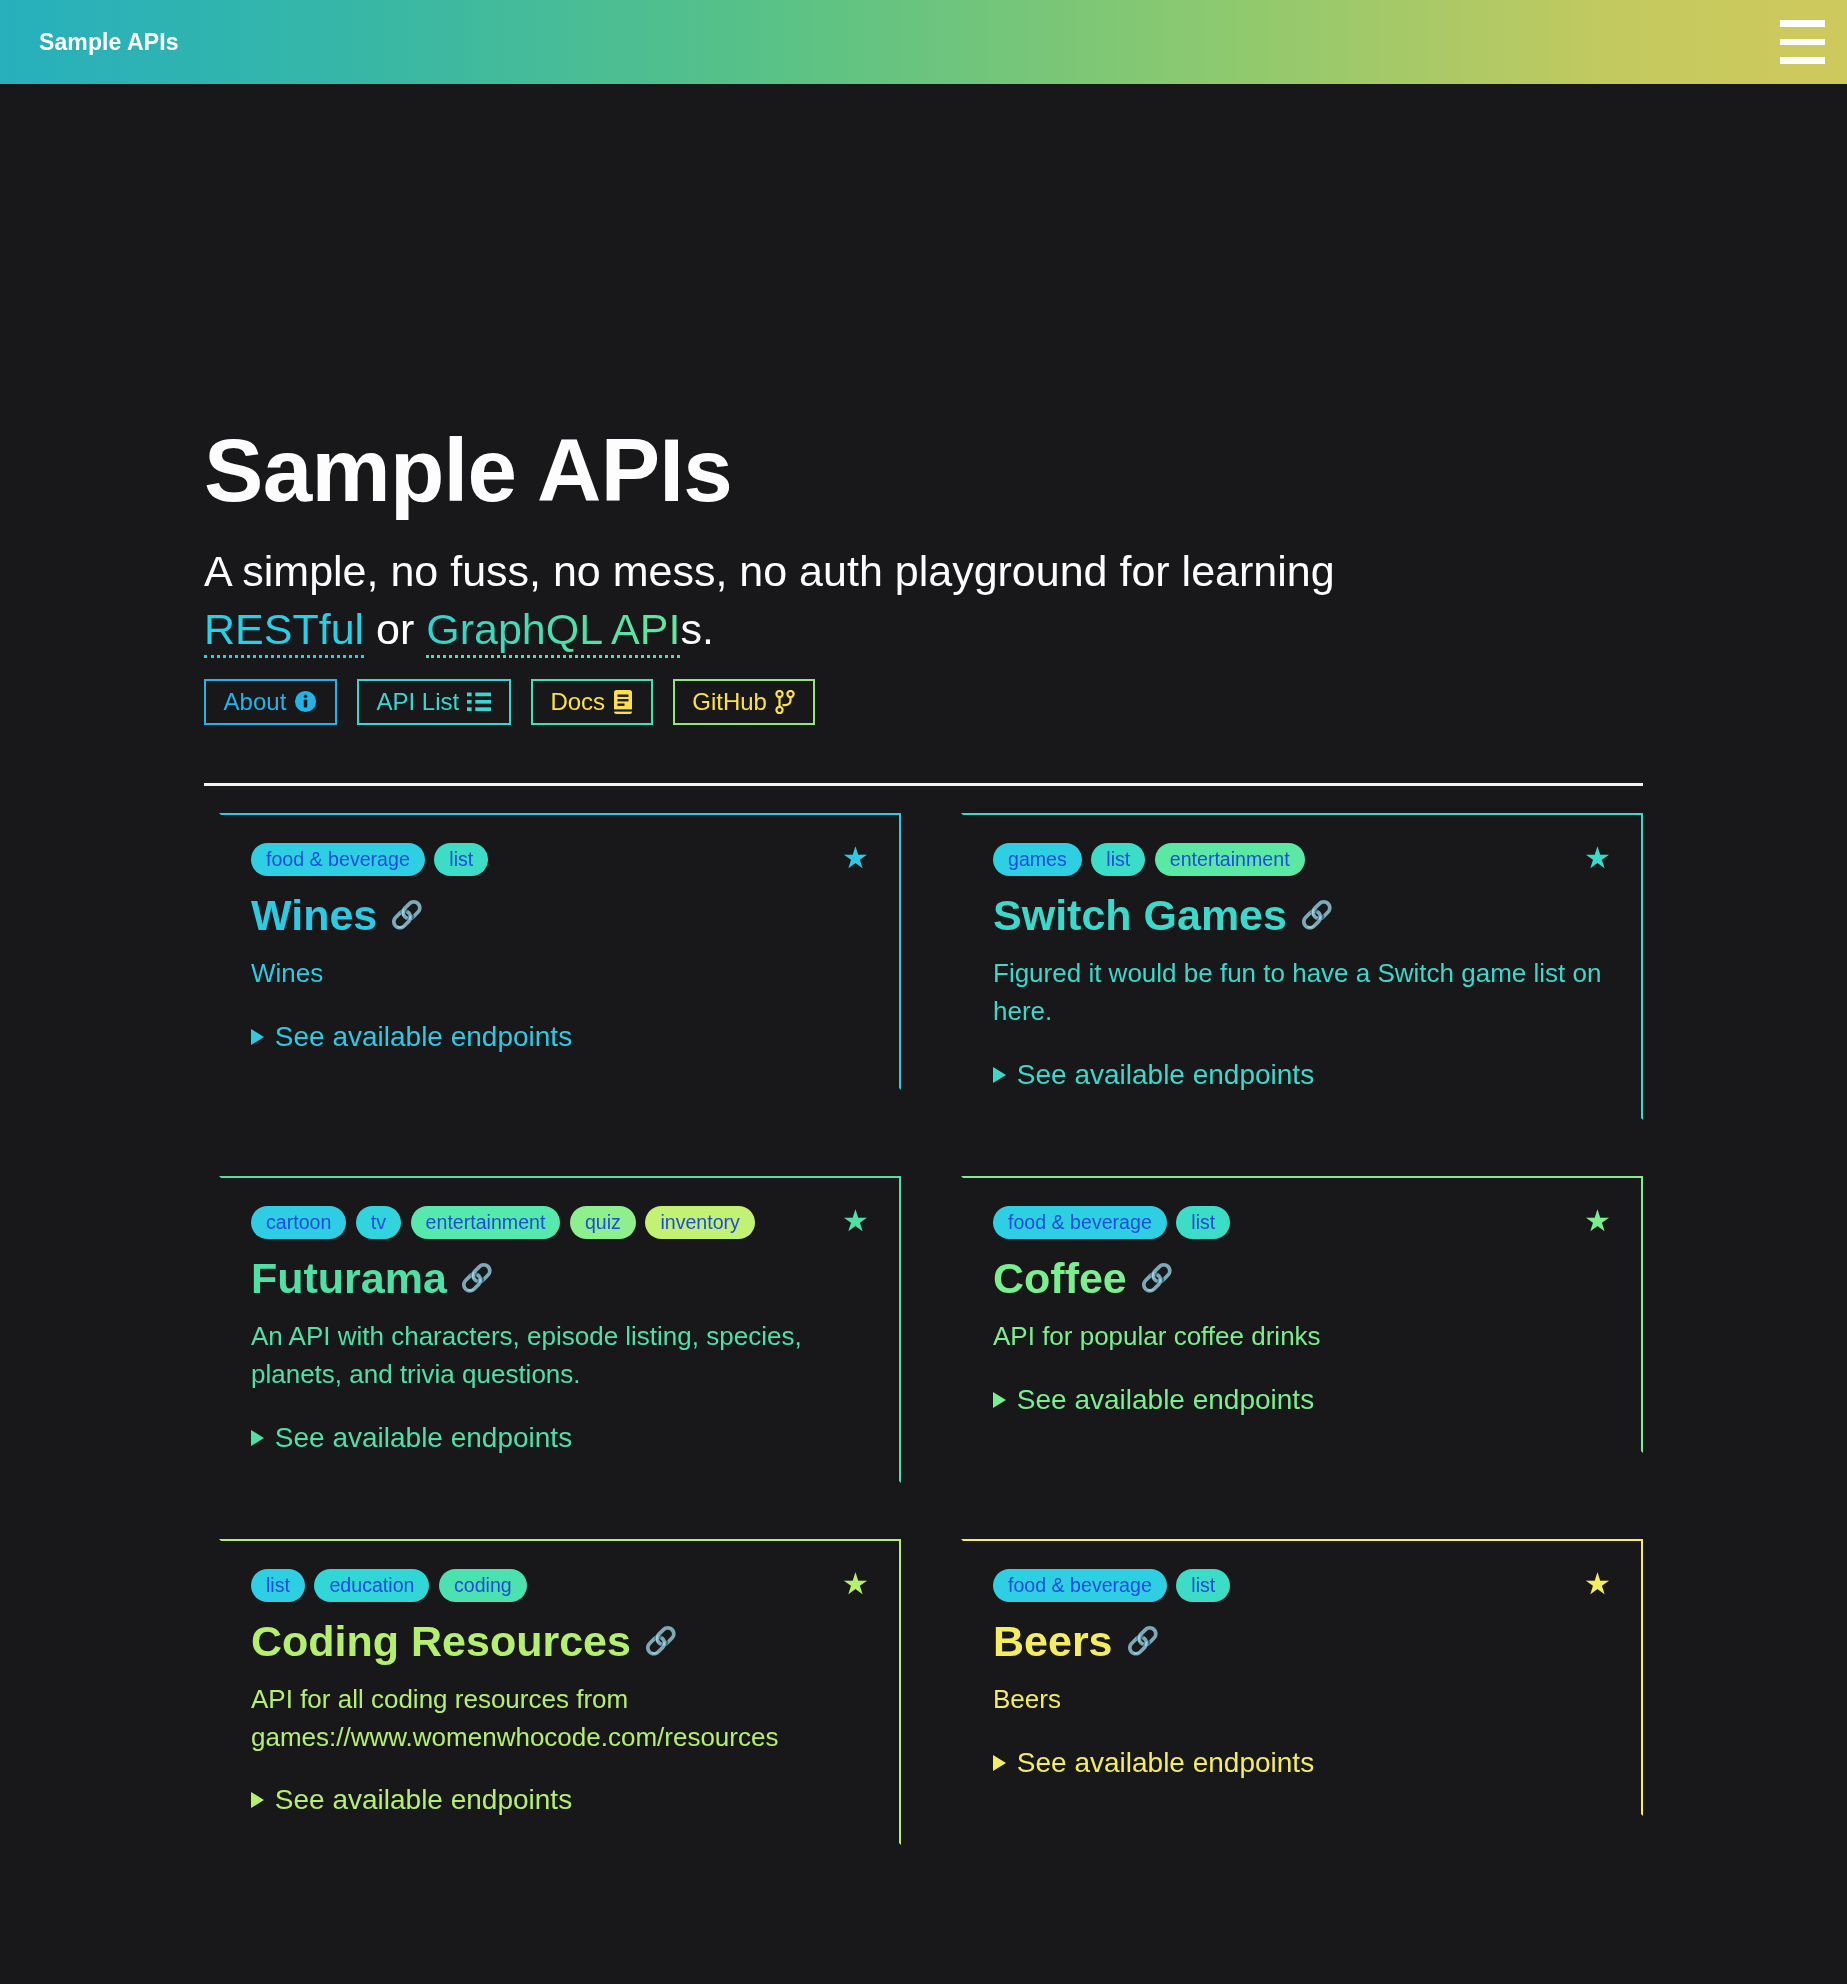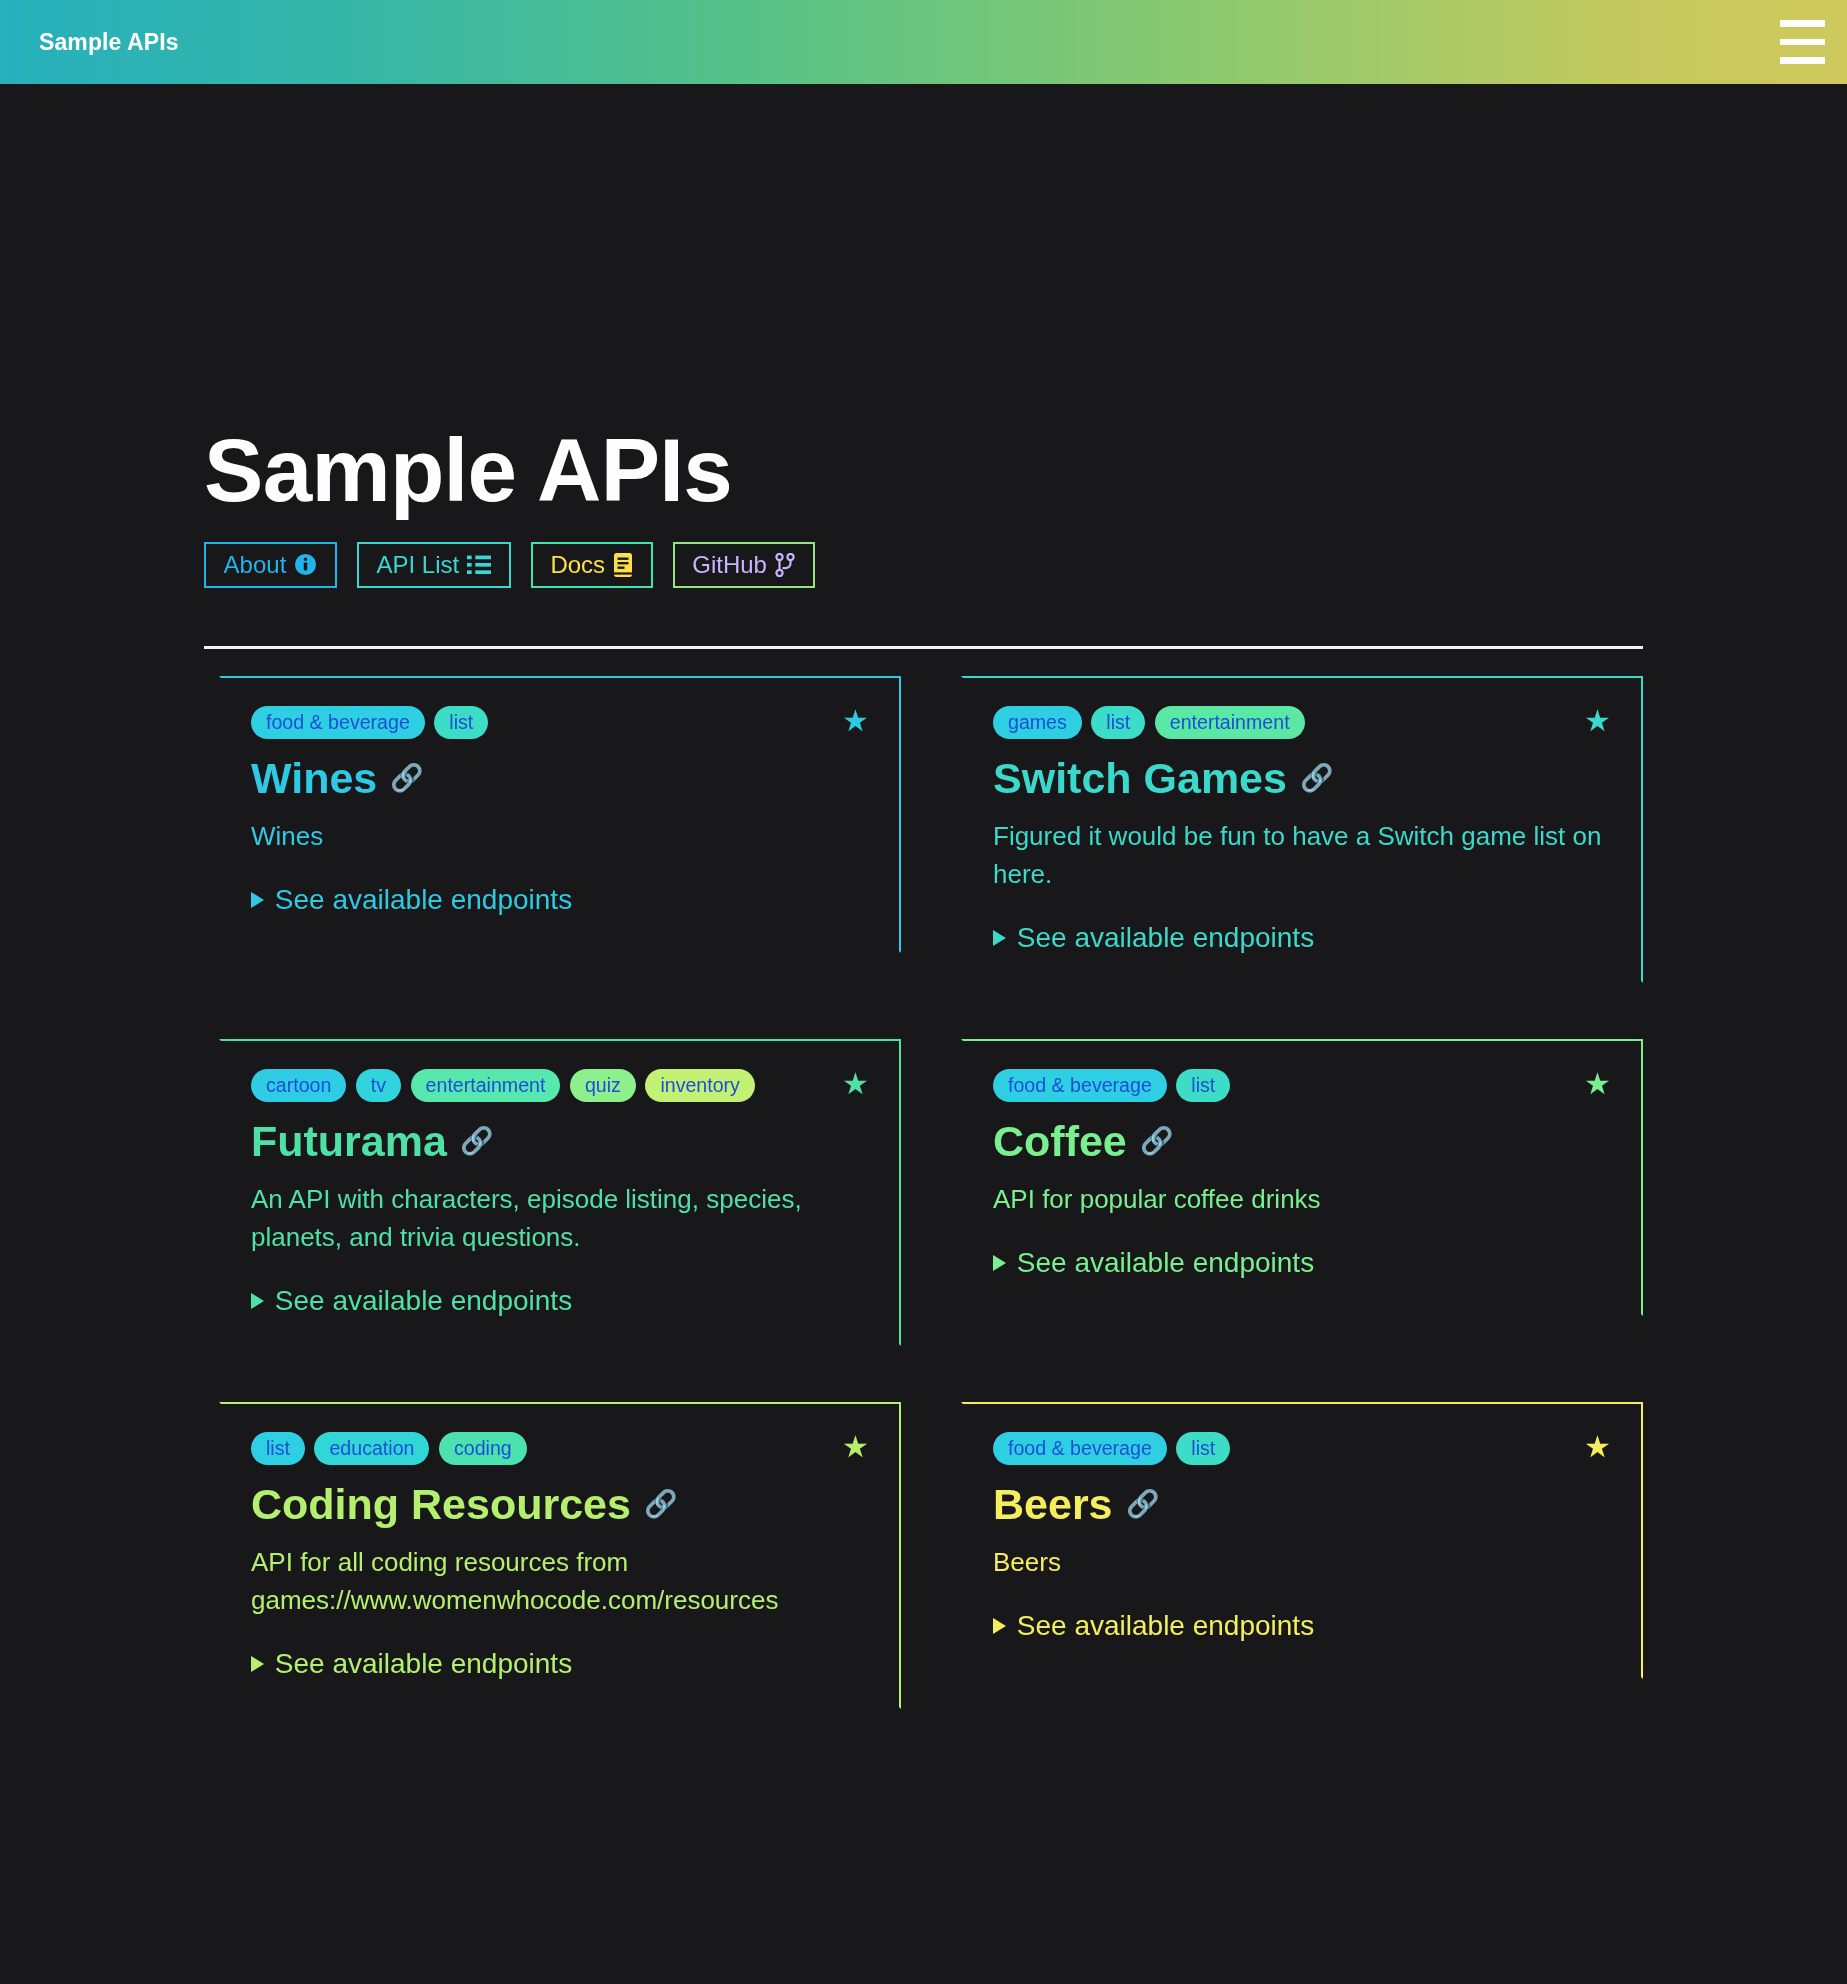--- a/index.html
+++ b/index.html
@@ -117,20 +117,23 @@
     <span></span>
     <span></span>
     <span></span>
   </div>
 </div>
 
 <div class="content">
 
   <h1 class="page-title">Sample APIs</h1>
 
+  <p class="lede">
+    <span>A simple, no fuss, no mess, no auth playground for learning </span><a class="lnk rest" href="#">RESTful</a><span> or </span><a class="lnk gql" href="#">GraphQL API</a><span>s.</span>
+  </p>
 
   <div class="btnrow">
 
     <button class="pbtn" style="color: rgb(34, 180, 232); border-color: rgb(34, 180, 232);">
       <span>About</span>
       <svg width="23" height="23" viewBox="0 0 24 24">
         <circle cx="12" cy="12" r="11" fill="currentColor"></circle>
         <circle cx="12" cy="6.6" r="1.8" fill="#18181a"></circle>
         <rect x="10.2" y="9.8" width="3.6" height="8.4" rx="1" fill="#18181a"></rect>
       </svg>
@@ -152,21 +155,21 @@
       <span>Docs</span>
       <svg width="20" height="24" viewBox="0 0 20 24">
         <rect x="1" y="0" width="18" height="24" rx="2.5" fill="currentColor"></rect>
         <rect x="4.5" y="4.5" width="11" height="2.4" fill="#18181a"></rect>
         <rect x="4.5" y="9" width="11" height="2.4" fill="#18181a"></rect>
         <rect x="4.5" y="13.5" width="7" height="2.4" fill="#18181a"></rect>
         <rect x="1" y="19.4" width="18" height="2.2" fill="#18181a"></rect>
       </svg>
     </button>
 
-    <button class="pbtn" style="color: #c4b5fd; border-color: rgb(147, 230, 126);">
+    <button class="pbtn" style="color: #fde047; border-color: rgb(147, 230, 126);">
       <span>GitHub</span>
       <svg width="20" height="24" viewBox="0 0 20 24">
         <circle cx="4.5" cy="4" r="3.1" fill="none" stroke="currentColor" stroke-width="2.2"></circle>
         <circle cx="4.5" cy="20" r="3.1" fill="none" stroke="currentColor" stroke-width="2.2"></circle>
         <circle cx="15.5" cy="4" r="3.1" fill="none" stroke="currentColor" stroke-width="2.2"></circle>
         <path d="M4.5 7.2 V16.8" stroke="currentColor" stroke-width="2.2" fill="none"></path>
         <path d="M15.5 7.2 v3 a5 5 0 0 1 -5 5 h-3" stroke="currentColor" stroke-width="2.2" fill="none"></path>
       </svg>
     </button>
 

